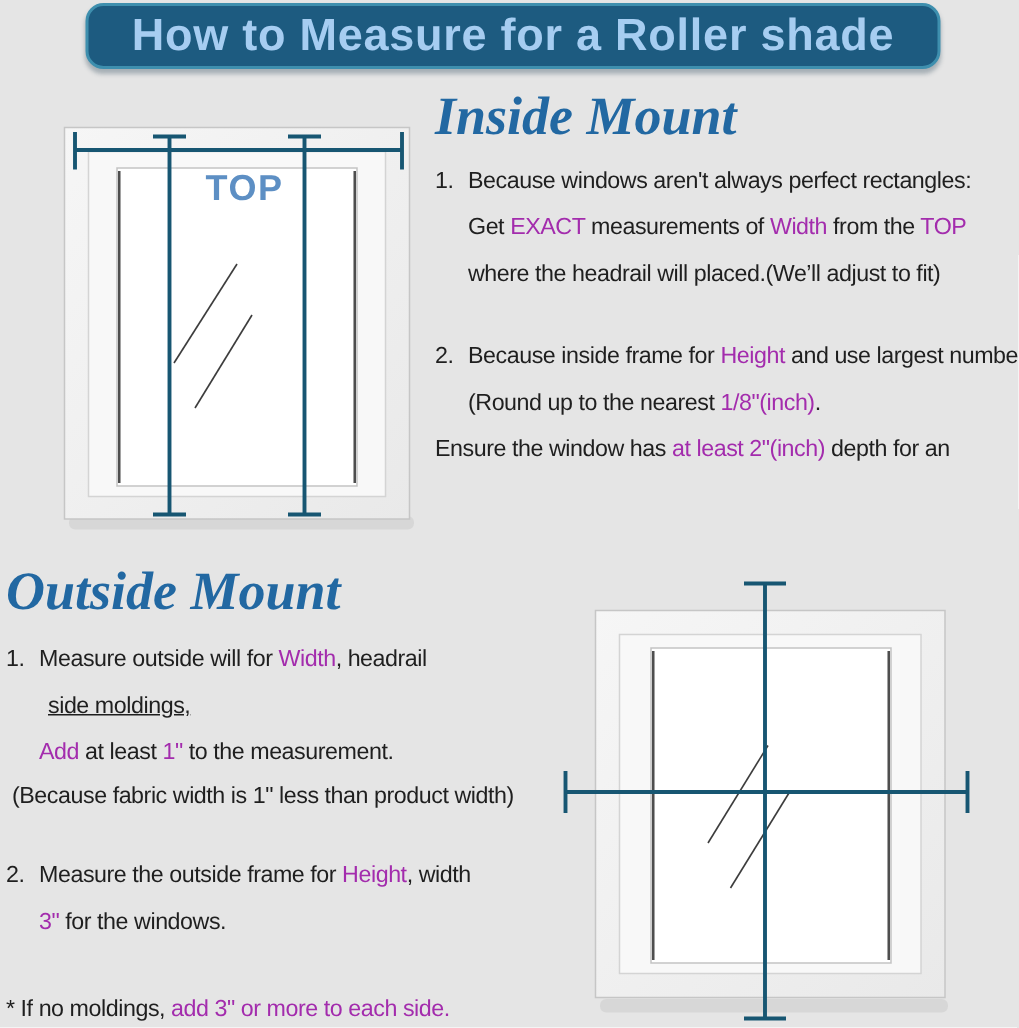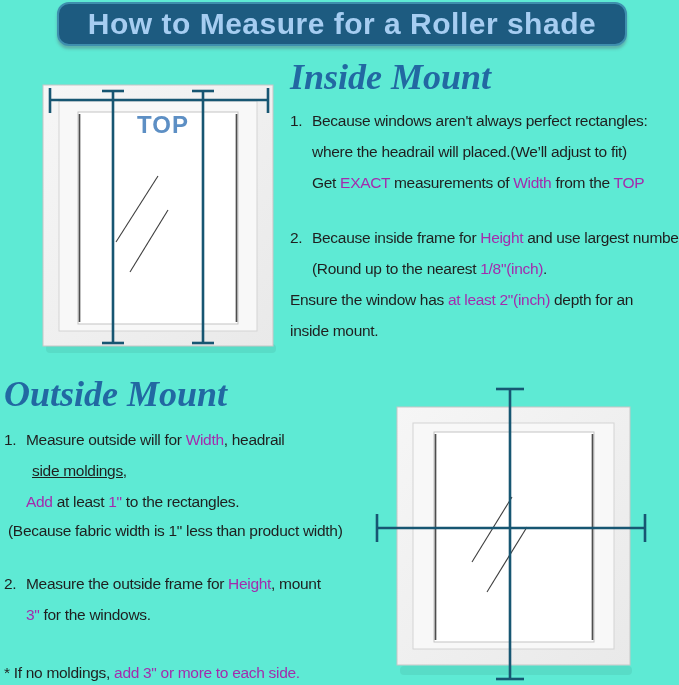--- a/index.html
+++ b/index.html
@@ -1,16 +1,16 @@
 <!DOCTYPE html>
 <html style="--banner-bg: #1d5b80; --banner-border: #3e8fae; --banner-text: #a6cdf1; --heading-blue: #2268a2; --accent-purple: #a32cad; --line-teal: #175672; --top-label: #5d8fc4; --body-text: #1f1f1f;"><head>
 <meta charset="utf-8">
 <style>
   html,body{margin:0;padding:0;background:#ffffff;}
-  #page{position:relative;width:679px;height:685px;background:#5eead4;overflow:hidden;
+  #page{position:relative;width:679px;height:685px;background:#e5e5e5;overflow:hidden;
         font-family:"Liberation Sans",sans-serif;color:var(--body-text,#1f1f1f);}
 
   
   .banner{position:absolute;left:57px;top:2px;width:570px;height:44px;
           background:var(--banner-bg,#1d5b80);
           border:2px solid var(--banner-border,#3e8fae);
           border-radius:12px;box-sizing:border-box;
           box-shadow:0 3px 3px rgba(90,110,125,0.45);
           display:flex;align-items:center;justify-content:center;}
   .banner span{color:var(--banner-text,#a6cdf1);font-weight:bold;font-size:30px;
@@ -88,43 +88,42 @@
       <line x1="164" y1="11" x2="186" y2="11"></line>
       <line x1="164" y1="263" x2="186" y2="263"></line>
     </g>
     <text class="top-text" x="135" y="53" text-anchor="middle">TOP</text>
   </svg>
 
   <div class="col col-inside">
     <h2 class="mount">Inside Mount</h2>
     <div class="item item-1">
       <div class="line"><span class="num">1.</span><span><span>Because windows aren't always perfect rectangles:</span></span></div>
+      <div class="line cont"><span>Get </span><span class="accent">EXACT</span><span> measurements of </span><span class="accent">Width</span><span> from the </span><span class="accent">TOP</span></div>
       <div class="line cont"><span>where the headrail will placed.(We’ll adjust to fit)</span></div>
-      <div class="line cont"><span>Get </span><span class="accent">EXACT</span><span> measurements of </span><span class="accent">Width</span><span> from the </span><span class="accent">TOP</span></div>
     </div>
     <div class="item item-2">
       <div class="line"><span class="num">2.</span><span><span>Because inside frame for </span><span class="accent">Height</span><span> and use largest number</span></span></div>
       <div class="line cont"><span>(Round up to the nearest </span><span class="accent">1/8"(inch)</span><span>.</span></div>
     </div>
     <div class="note">
       <div class="line"><span>Ensure the window has </span><span class="accent">at least 2"(inch)</span><span> depth for an</span></div>
-      <div class="line"><span>inside mount.</span></div>
     </div>
   </div>
 
   <div class="col col-outside">
     <h2 class="mount">Outside Mount</h2>
     <div class="item item-1">
       <div class="line"><span class="num">1.</span><span><span>Measure outside will for </span><span class="accent">Width</span><span>, headrail</span></span></div>
       <div class="line cont" style="padding-left:28px;text-decoration:underline;"><span>side moldings,</span></div>
-      <div class="line cont"><span class="accent">Add</span><span> at least </span><span class="accent">1"</span><span> to the rectangles.</span></div>
+      <div class="line cont"><span class="accent">Add</span><span> at least </span><span class="accent">1"</span><span> to the measurement.</span></div>
       <div class="line cont-sm subnote"><span>(Because fabric width is 1" less than product width)</span></div>
     </div>
     <div class="item item-2">
-      <div class="line"><span class="num">2.</span><span><span>Measure the outside frame for </span><span class="accent">Height</span><span>, mount</span></span></div>
+      <div class="line"><span class="num">2.</span><span><span>Measure the outside frame for </span><span class="accent">Height</span><span>, width</span></span></div>
       <div class="line cont"><span class="accent">3"</span><span>  for the windows.</span></div>
     </div>
     <div class="footnote line"><span>* If no moldings, </span><span class="accent">add 3" or more to each side.</span></div>
   </div>
 
   <svg class="win win-outside" viewBox="0 0 282 303">
     <g>
       <rect class="gshadow" x="28" y="284" width="232" height="9" rx="4"></rect>
       <rect class="frame-outer" x="25" y="25" width="233" height="258"></rect>
       <rect class="frame-mid" x="41" y="41" width="201" height="226"></rect>

